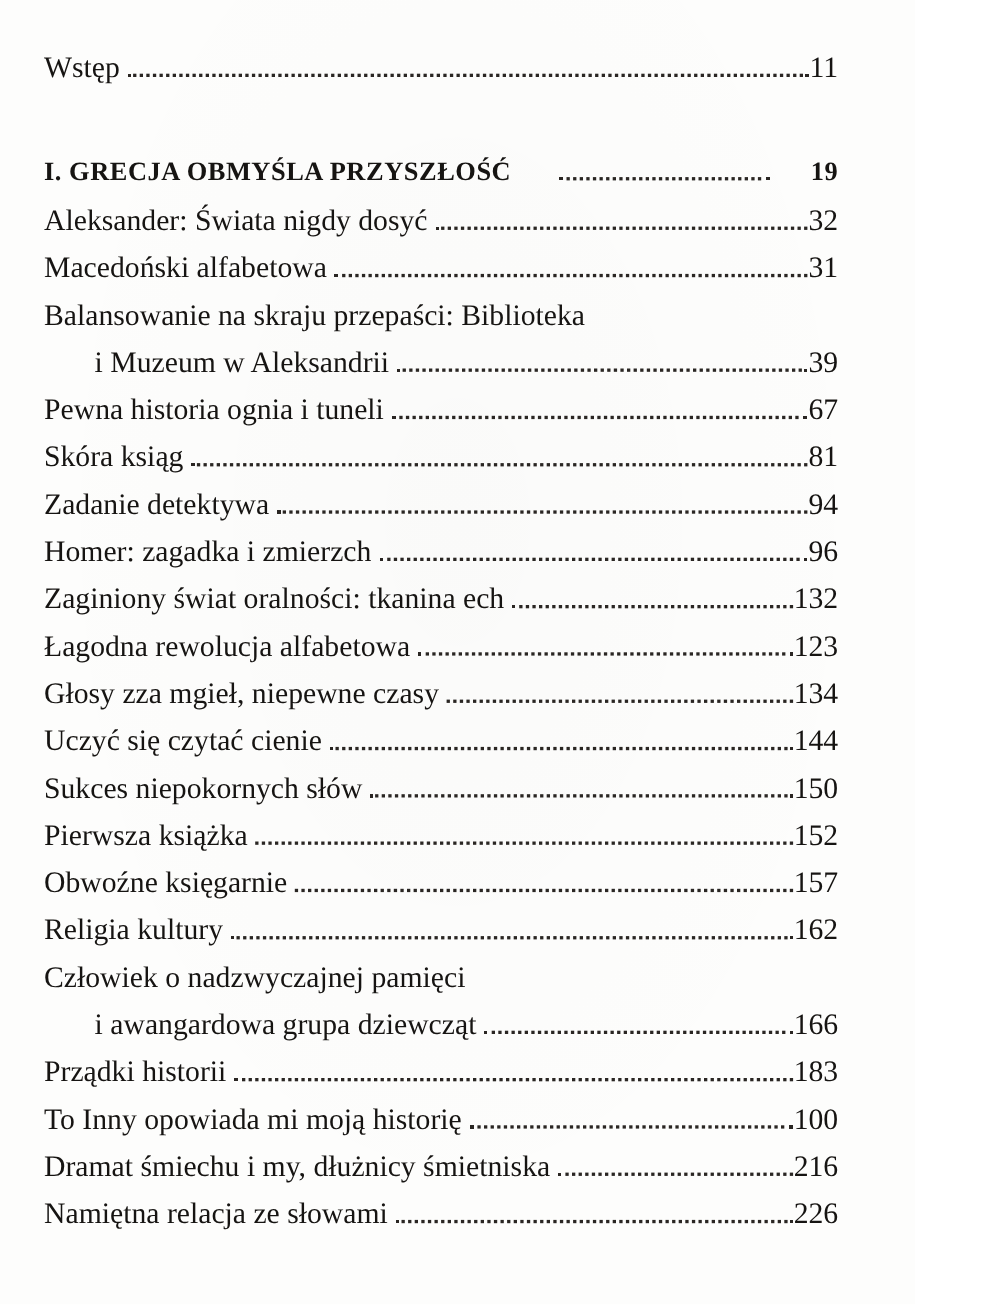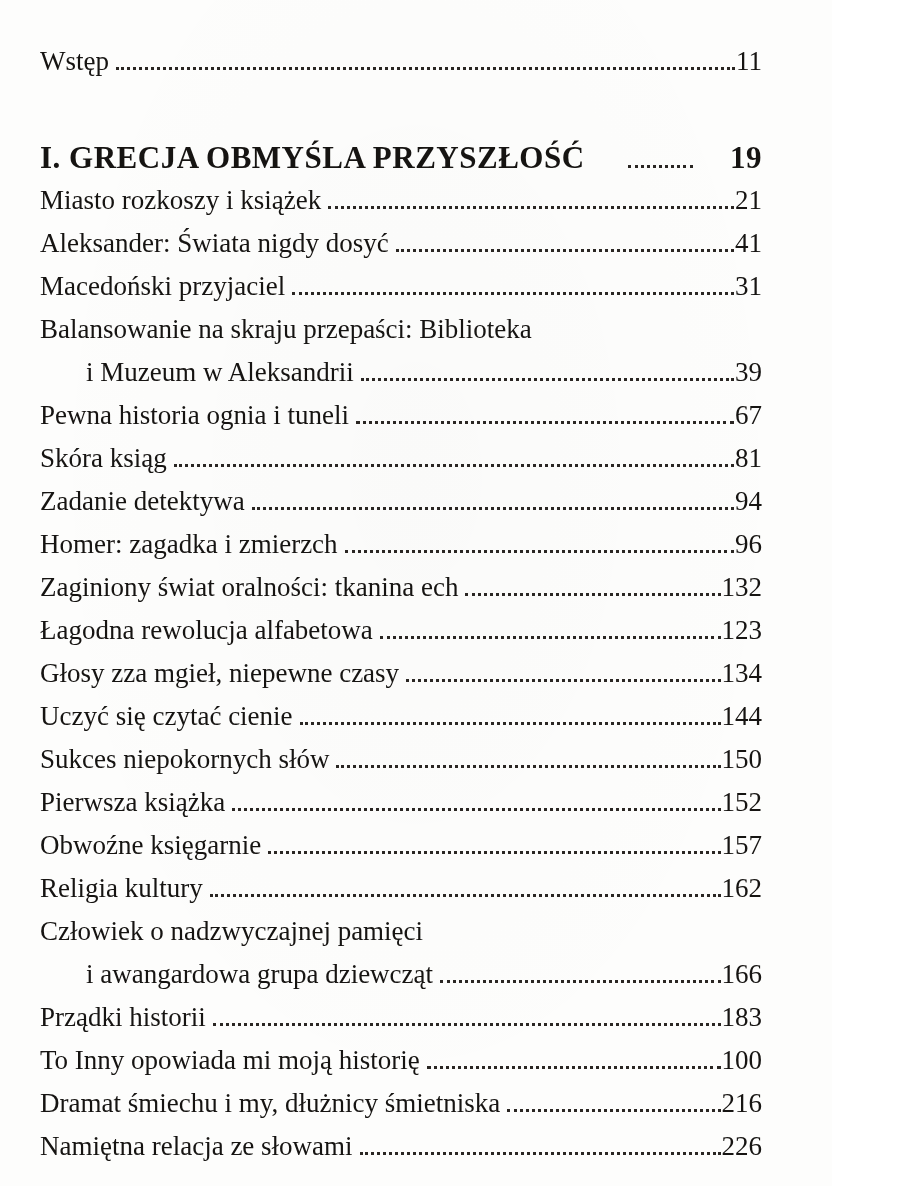--- a/index.html
+++ b/index.html
@@ -43,21 +43,21 @@
     border-bottom: 3px dotted #2a2623;
   }
   .row .page-num {
     flex: 0 0 auto;
     text-align: center;
   }
   
   .row.heading {
     margin-top: 53px;
     font-weight: 700;
-    font-size: 31px;
+    font-size: 24px;
     letter-spacing: 0.5px;
     gap: 36px;
   }
   
   .row.wrap-cont .title {
     padding-left: 46px;
   }
 </style>
 </head>
 <body>
@@ -69,34 +69,29 @@
     <span class="dots"></span>
     <span class="page-num">11</span>
   </div>
 
   <div class="row heading">
     <span class="title">I. GRECJA OBMYŚLA PRZYSZŁOŚĆ</span>
     <span class="dots"></span>
     <span class="page-num">19</span>
   </div>
 
-  <div class="row">
-    <span class="title">Miasto rozkoszy i książek</span>
-    <span class="dots"></span>
-    <span class="page-num">21</span>
-  </div>
 
   <div class="row">
     <span class="title">Aleksander: Świata nigdy dosyć</span>
     <span class="dots"></span>
-    <span class="page-num">41</span>
-  </div>
-
-  <div class="row">
-    <span class="title">Macedoński przyjaciel</span>
+    <span class="page-num">32</span>
+  </div>
+
+  <div class="row">
+    <span class="title">Macedoński alfabetowa</span>
     <span class="dots"></span>
     <span class="page-num">31</span>
   </div>
 
   <div class="row wrap-first">
     <span class="title">Balansowanie na skraju przepaści: Biblioteka</span>
 
   </div>
 
   <div class="row wrap-cont">

